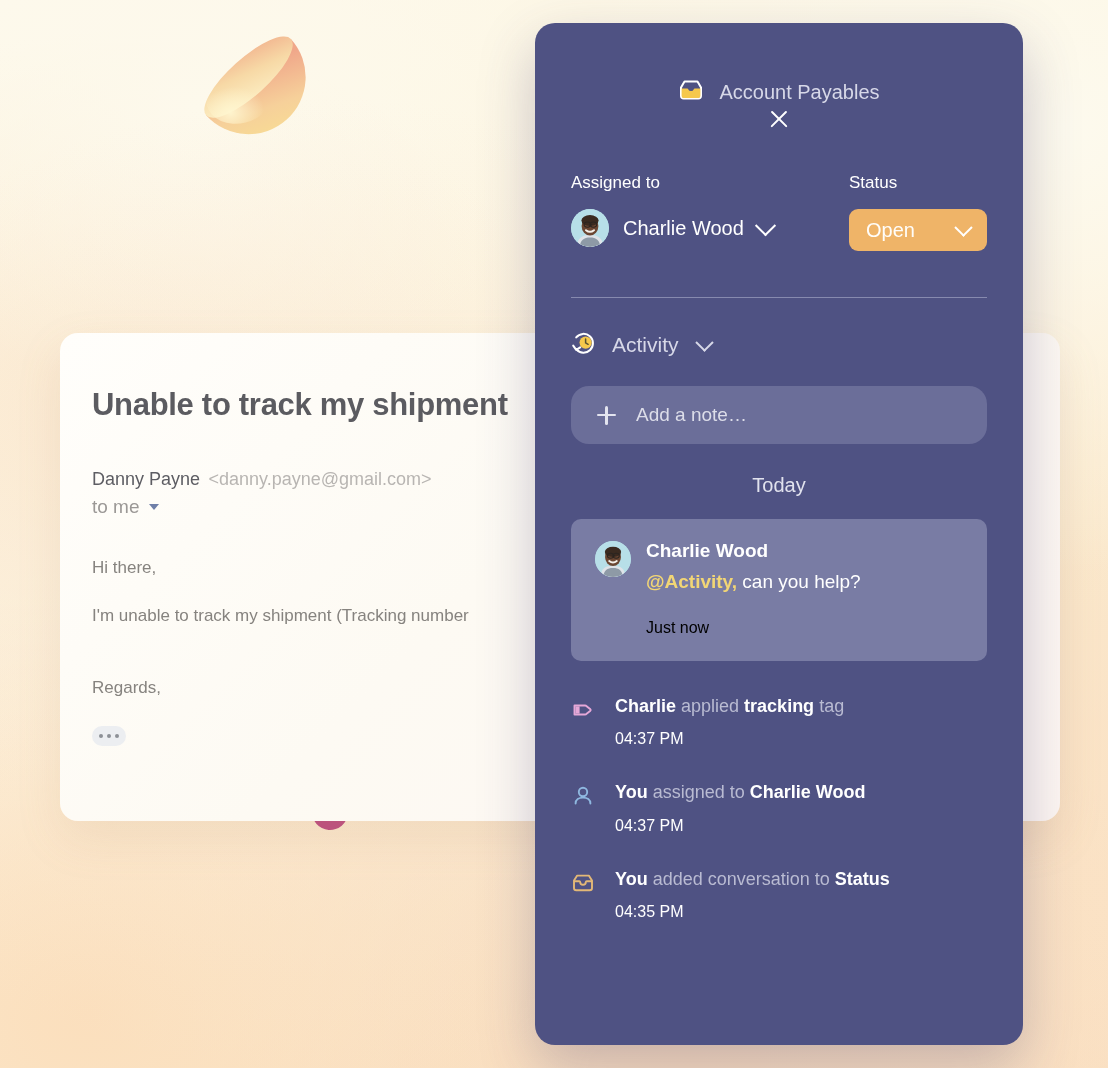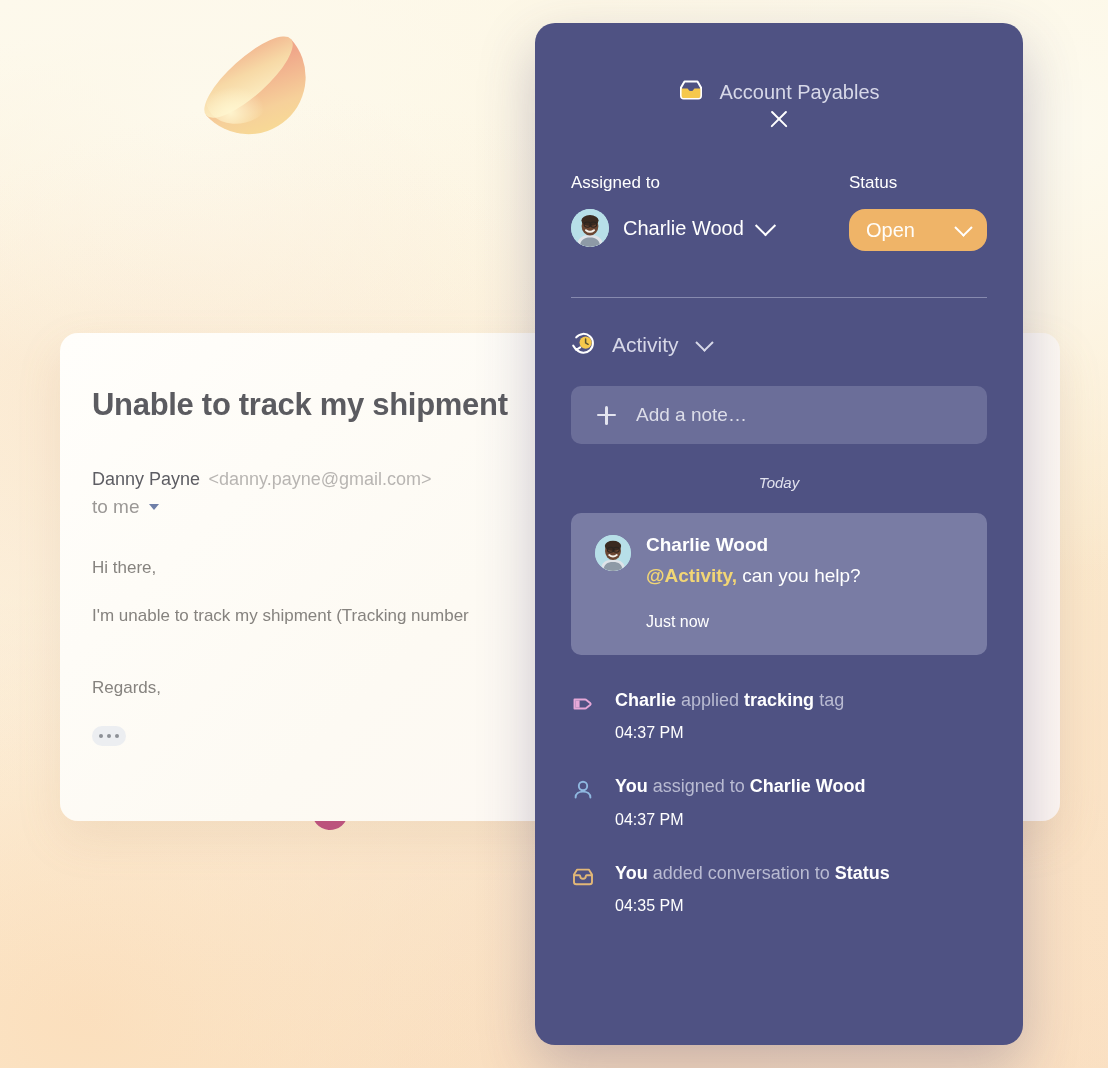--- a/index.html
+++ b/index.html
@@ -212,21 +212,21 @@
     width: 13px; height: 13px;
     border-right: 2.4px solid #ffffff;
     border-bottom: 2.4px solid #ffffff;
     transform: rotate(45deg) translate(-2px,-2px);
     flex: none;
   }
   #status-badge {
     width: 138px;
     height: 42px;
     background: #efb468;
-    border-radius: 16px;
+    border-radius: 9px;
     display: flex;
     align-items: center;
     justify-content: space-between;
     padding: 0 17px;
     box-sizing: border-box;
     cursor: pointer;
   }
   #status-value {
     font-size: 20px;
     color: #fffdf9;
@@ -258,21 +258,21 @@
     border-color: #d7d8e8;
     border-width: 2.2px;
     margin-left: 4px;
   }
 
   
   #add-note {
     margin-top: 26px;
     height: 58px;
     background: #6b6e99;
-    border-radius: 10px;
+    border-radius: 18px;
     display: flex;
     align-items: center;
     gap: 20px;
     padding-left: 26px;
     box-sizing: border-box;
     cursor: text;
   }
   #plus-icon {
     width: 19px; height: 19px;
     position: relative;
@@ -286,24 +286,23 @@
   }
   #plus-icon:before { left: 0; top: 8.3px; width: 19px; height: 2.6px; }
   #plus-icon:after  { top: 0; left: 8.3px; height: 19px; width: 2.6px; }
   #add-note-placeholder {
     font-size: 19px;
     color: #dcdde9;
   }
 
   #today-label {
     text-align: center;
-    font-size: 15px;
+    font-size: 20px;
     color: #e1e2ee;
     margin-top: 30px;
-    font-style: italic;
   }
 
   
   #note-card {
     margin-top: 22px;
     background: #797ca4;
     border-radius: 10px;
     padding: 22px 24px 24px 24px;
     box-sizing: border-box;
   }
@@ -322,21 +321,21 @@
   #note-text {
     font-size: 19px;
     color: #ffffff;
   }
   #note-mention {
     color: #f2d675;
     font-weight: bold;
   }
   #note-time {
     font-size: 16px;
-    color: #ffffff;
+    color: #000000;
     margin-top: 26px;
     margin-left: 51px;
   }
 
   
   #activity-log { margin-top: 34px; }
   .log-item {
     display: flex;
     gap: 20px;
     margin-bottom: 33px;

